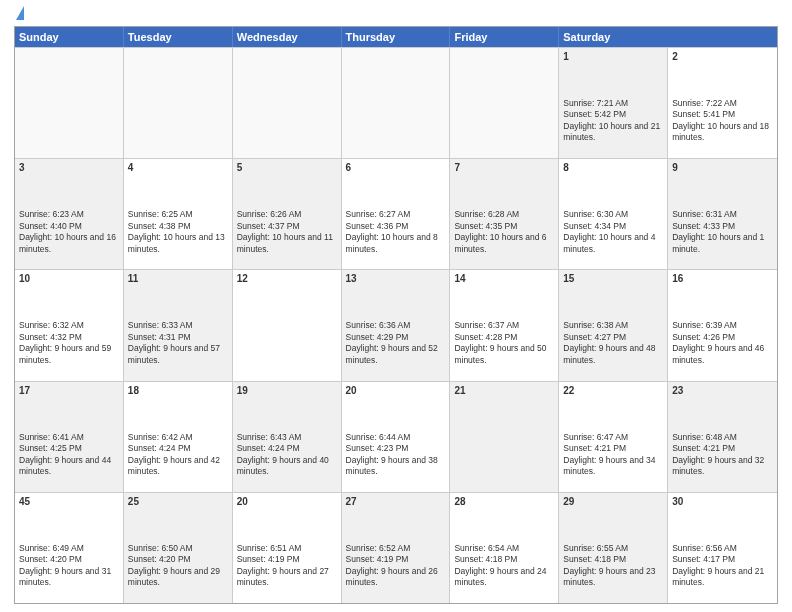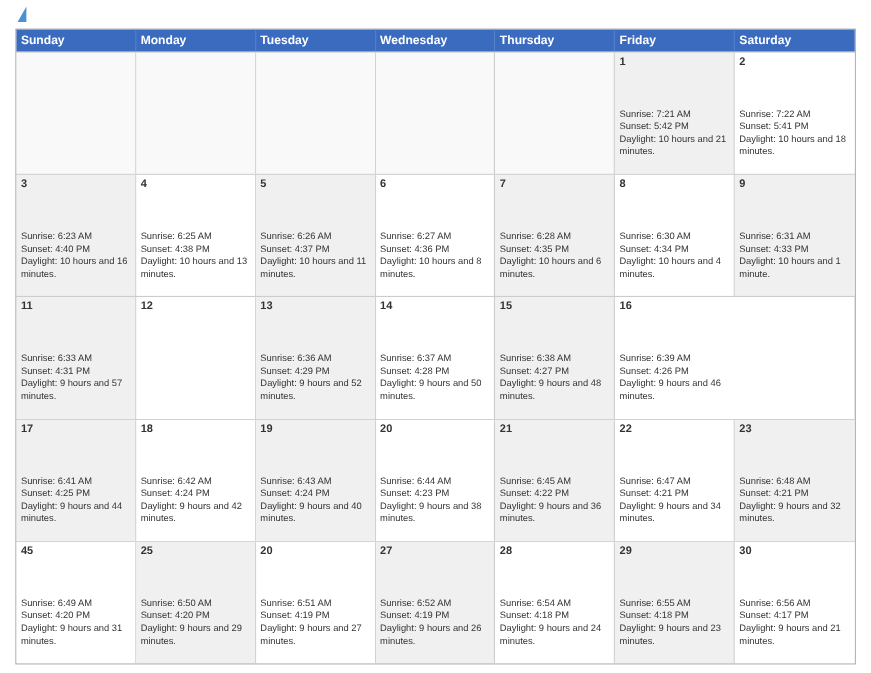--- a/index.html
+++ b/index.html
@@ -134,21 +134,20 @@
     </div>
     <div class="title-area">
       <div class="main-title"></div>
       <div class="subtitle"></div>
     </div>
   </div>
 
   <div class="calendar">
     <div class="cal-header" id="cal-header-row">
         <div class="cal-header-cell">Sunday</div>
-        <div class="cal-header-cell">Monday</div>
         <div class="cal-header-cell">Tuesday</div>
         <div class="cal-header-cell">Wednesday</div>
         <div class="cal-header-cell">Thursday</div>
         <div class="cal-header-cell">Friday</div>
         <div class="cal-header-cell">Saturday</div>
       </div>
     <div class="cal-body" id="cal-body">
         <div class="cal-row">
           <div class="cal-cell empty"></div>
           <div class="cal-cell empty"></div>
@@ -188,20 +187,24 @@
           <div class="cal-cell">
             <span class="day-num">8</span>
             <div class="day-info">Sunrise: 6:30 AM<br>Sunset: 4:34 PM<br>Daylight: 10 hours and 4 minutes.</div>
           </div>
           <div class="cal-cell shaded">
             <span class="day-num">9</span>
             <div class="day-info">Sunrise: 6:31 AM<br>Sunset: 4:33 PM<br>Daylight: 10 hours and 1 minute.</div>
           </div>
         </div>
         <div class="cal-row">
+          <div class="cal-cell">
+            <span class="day-num">10</span>
+            <div class="day-info">Sunrise: 6:32 AM<br>Sunset: 4:32 PM<br>Daylight: 9 hours and 59 minutes.</div>
+          </div>
           <div class="cal-cell shaded">
             <span class="day-num">11</span>
             <div class="day-info">Sunrise: 6:33 AM<br>Sunset: 4:31 PM<br>Daylight: 9 hours and 57 minutes.</div>
           </div>
           <div class="cal-cell">
             <span class="day-num">12</span>
           </div>
           <div class="cal-cell shaded">
             <span class="day-num">13</span>
             <div class="day-info">Sunrise: 6:36 AM<br>Sunset: 4:29 PM<br>Daylight: 9 hours and 52 minutes.</div>
@@ -231,21 +234,20 @@
           <div class="cal-cell shaded">
             <span class="day-num">19</span>
             <div class="day-info">Sunrise: 6:43 AM<br>Sunset: 4:24 PM<br>Daylight: 9 hours and 40 minutes.</div>
           </div>
           <div class="cal-cell">
             <span class="day-num">20</span>
             <div class="day-info">Sunrise: 6:44 AM<br>Sunset: 4:23 PM<br>Daylight: 9 hours and 38 minutes.</div>
           </div>
           <div class="cal-cell shaded">
             <span class="day-num">21</span>
-            <div class="day-info">Sunrise: 6:45 AM<br>Sunset: 4:22 PM<br>Daylight: 9 hours and 36 minutes.</div>
           </div>
           <div class="cal-cell">
             <span class="day-num">22</span>
             <div class="day-info">Sunrise: 6:47 AM<br>Sunset: 4:21 PM<br>Daylight: 9 hours and 34 minutes.</div>
           </div>
           <div class="cal-cell shaded">
             <span class="day-num">23</span>
             <div class="day-info">Sunrise: 6:48 AM<br>Sunset: 4:21 PM<br>Daylight: 9 hours and 32 minutes.</div>
           </div>
         </div>

